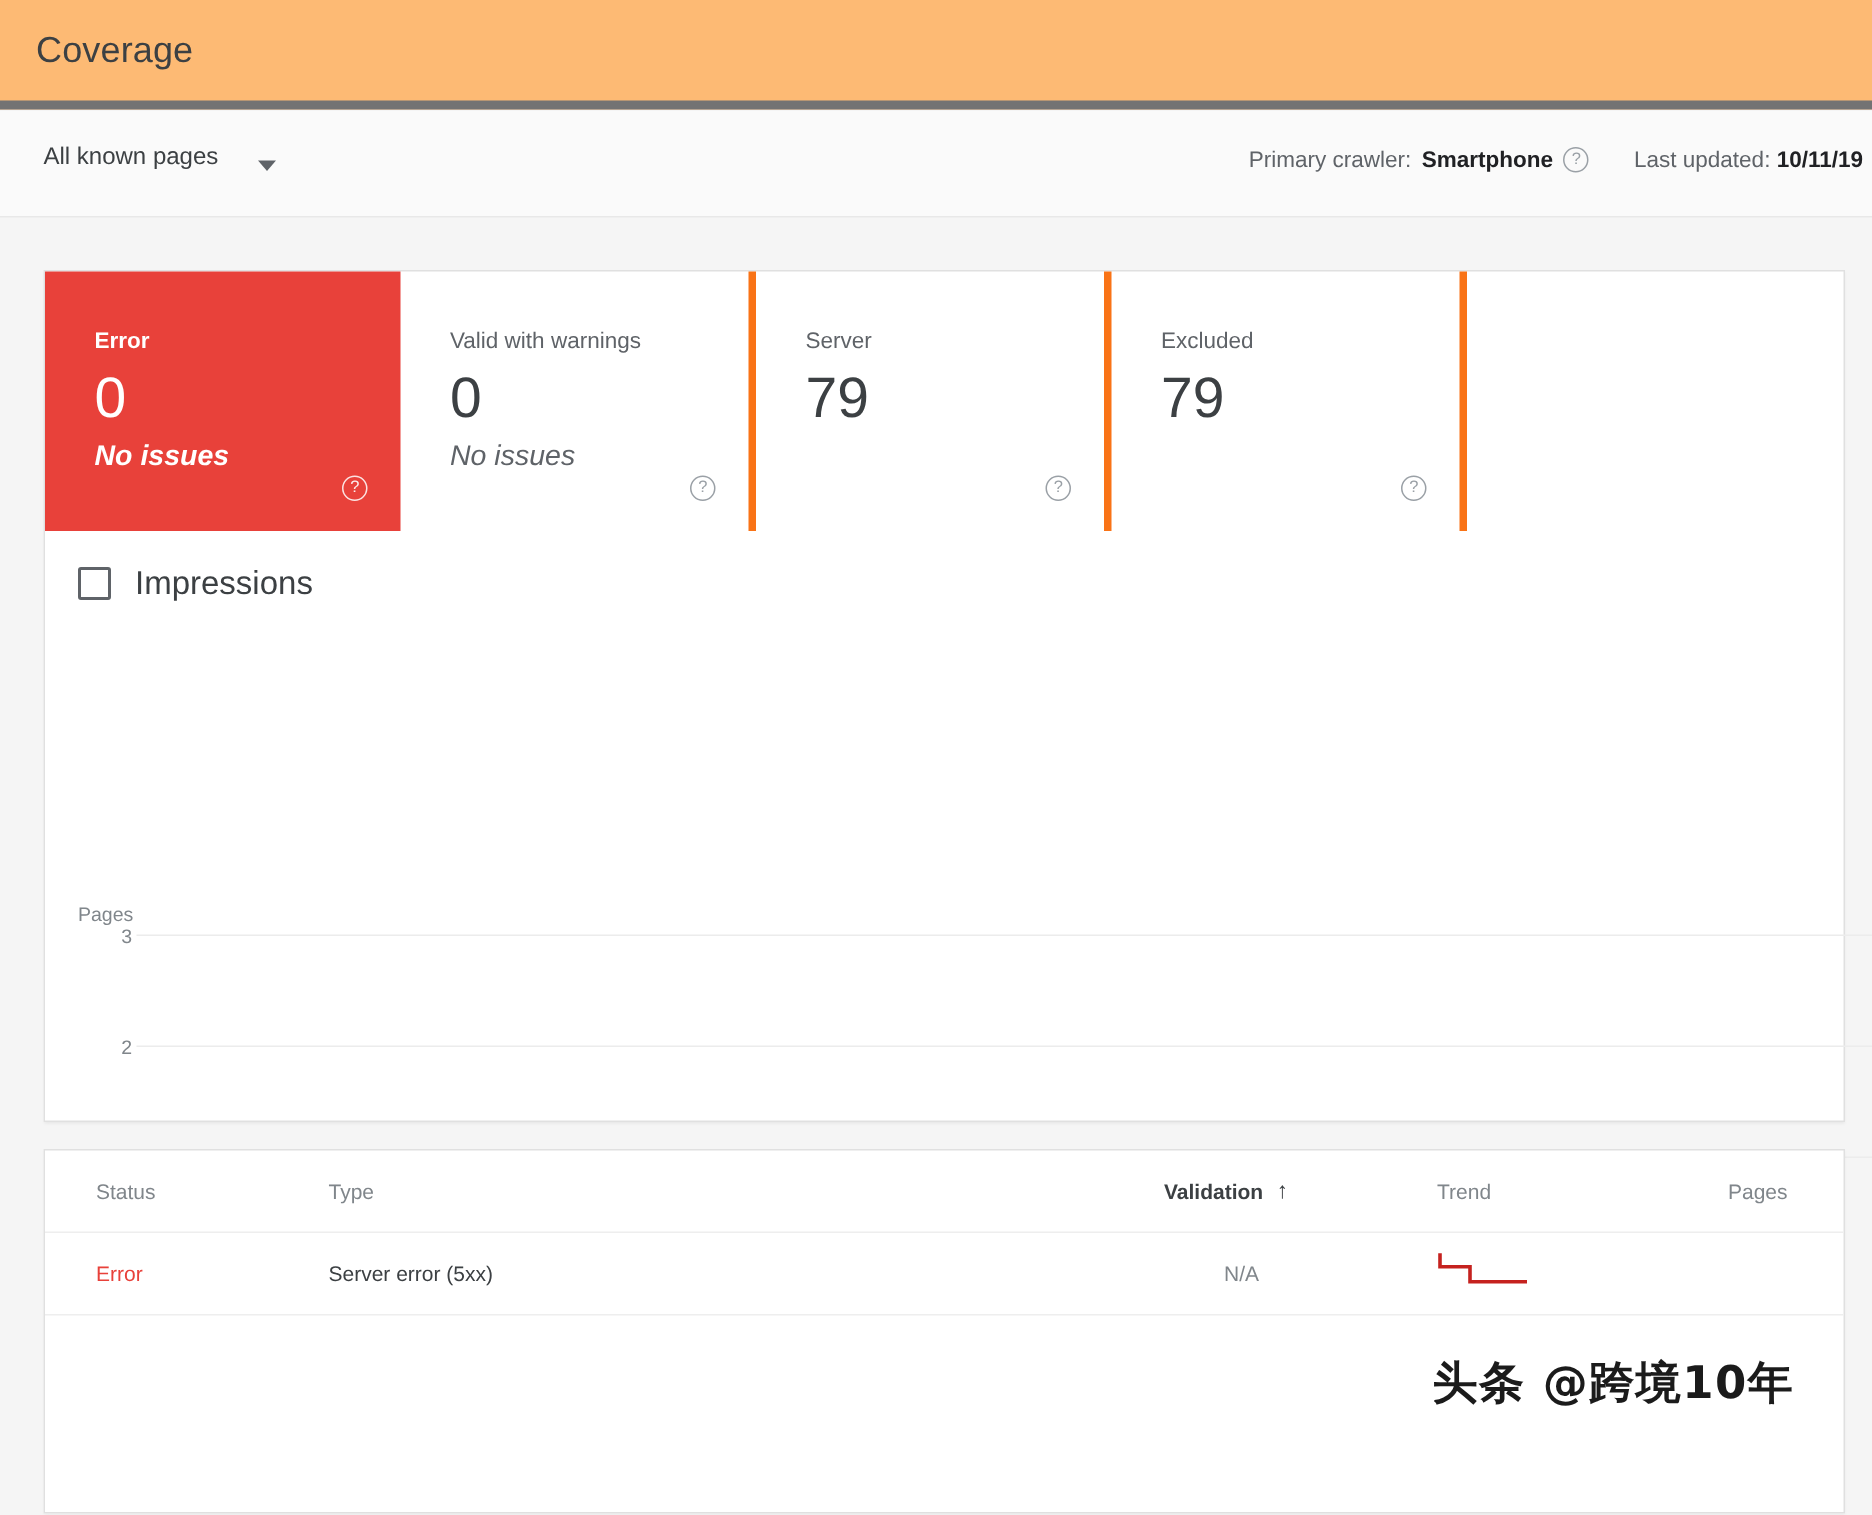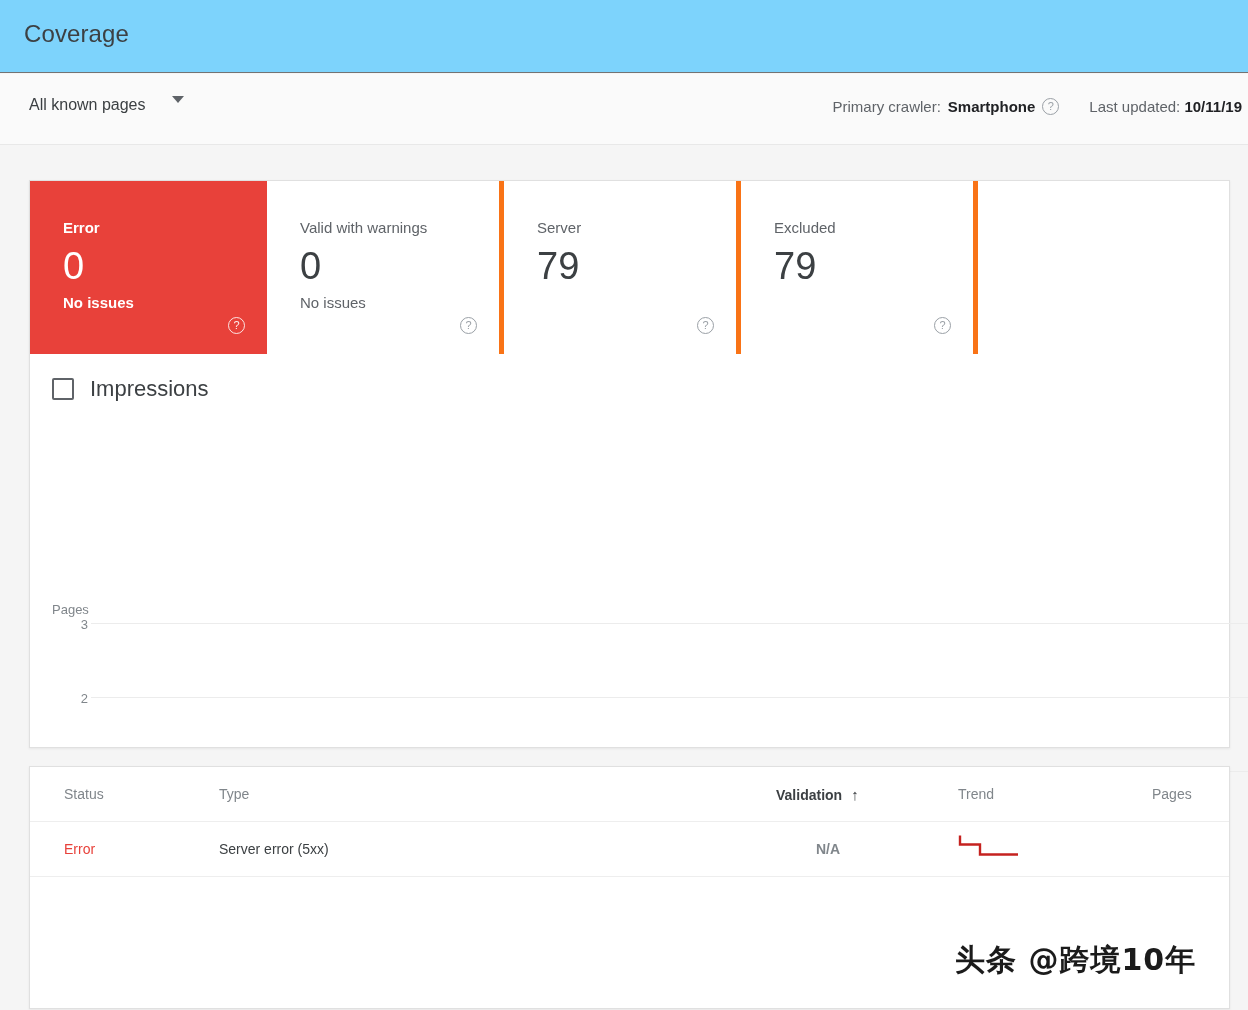--- a/index.html
+++ b/index.html
@@ -8,37 +8,37 @@
     width: 1248px; height: 1010px;
     background: #f5f5f5;
     font-family: "Liberation Sans", sans-serif;
     -webkit-font-smoothing: antialiased;
   }
   #app { position: relative; width: 1248px; height: 1010px; overflow: hidden; background:#f5f5f5; }
 
   
   .titlebar {
     position: absolute; left: 0; top: 0; width: 1248px; height: 73px;
-    background: #7dd3fc;
-    border-bottom: 1px solid #737373;
+    background: #fdba74;
+    border-bottom: 6px solid #737373;
   }
   .titlebar .page-title {
     position: absolute; left: 24px; top: 20px;
     font-size: 24px; color: #3c4043; font-weight: 400; letter-spacing: .1px;
   }
 
   
   .toolbar {
     position: absolute; left: 0; top: 74px; width: 1248px; height: 71px;
     background: #fafafa;
     border-bottom: 1px solid #e8e8e8;
   }
   .dropdown {
     position: absolute; left: 29px; top: 22px;
-    display: flex; align-items: flex-start; gap: 26px; cursor: pointer;
+    display: flex; align-items: flex-end; gap: 26px; cursor: pointer;
   }
   .dropdown .dd-label { font-size: 16px; color: #3c4043; }
   .caret {
     width: 0; height: 0;
     border-left: 6px solid transparent;
     border-right: 6px solid transparent;
     border-top: 7px solid #5f6368;
   }
   .toolbar-right {
     position: absolute; right: 6px; top: 24px;
@@ -70,21 +70,21 @@
     position: relative; flex: 0 0 237px; height: 173px;
     border-right: 5px solid #f97316;
     padding: 38px 0 0 33px;
   }
   .status-card.filler { flex: 1 1 auto; border-right: none; }
   .status-card .sc-title { font-size: 15px; color: #5f6368; }
   .status-card .sc-value {
     margin-top: 10px; font-size: 38px; line-height: 40px;
     color: #3c4043; font-weight: 400;
   }
-  .status-card .sc-sub { margin-top: 8px; font-size: 15px; color: #5f6368; }
+  .status-card .sc-sub { margin-top: 8px; font-size: 19px; color: #5f6368; font-style: italic; }
   .status-card .sc-help { position: absolute; right: 22px; bottom: 20px; }
   .status-card.active {
     background: #e8413a; border-right: none;
   }
   .status-card.active .sc-title,
   .status-card.active .sc-value,
   .status-card.active .sc-sub { color: #ffffff; }
   .status-card.active .sc-title { font-weight: 700; }
   .status-card.active .sc-sub { font-weight: 700; }
   .status-card.active .sc-help { border-color: rgba(255,255,255,.85); color: rgba(255,255,255,.9); }
@@ -167,31 +167,31 @@
   .table { width: 100%; }
   .thead, .trow { position: relative; height: 55px; }
   .thead { border-bottom: 1px solid #eeeeee; }
   .trow  { border-bottom: 1px solid #eeeeee; }
   .cell {
     position: absolute; top: 50%; transform: translateY(-50%);
     font-size: 14px; color: #80868b; white-space: nowrap;
   }
   .c-status { left: 34px; }
   .c-type   { left: 189px; }
-  .c-valid  { left: 746px; font-weight: bold; }
+  .c-valid  { left: 746px; }
   .c-trend  { left: 928px; }
   .c-pages  { left: 1122px; }
   .thead .c-valid { color: #3c4043; font-weight: 700; display: flex; align-items: center; gap: 9px; }
   .sort-arrow { font-size: 15px; color: #3c4043; }
   .trow .c-status { color: #e8413a; }
   .trow .c-type { color: #3c4043; }
 
   
   .watermark {
-    position: absolute; left: 955px; top: 940px;
+    position: absolute; left: 955px; top: 902px;
     display: flex; align-items: center; gap: 2px;
     pointer-events: none; z-index: 30; text-align: center;
   }
   .wm-text {
     font-size: 30px; color: #1b1b1b; font-weight: 700;
     letter-spacing: 1px; white-space: nowrap;
     font-family: "DejaVu Sans", sans-serif;
   }
 </style>
 </head>

